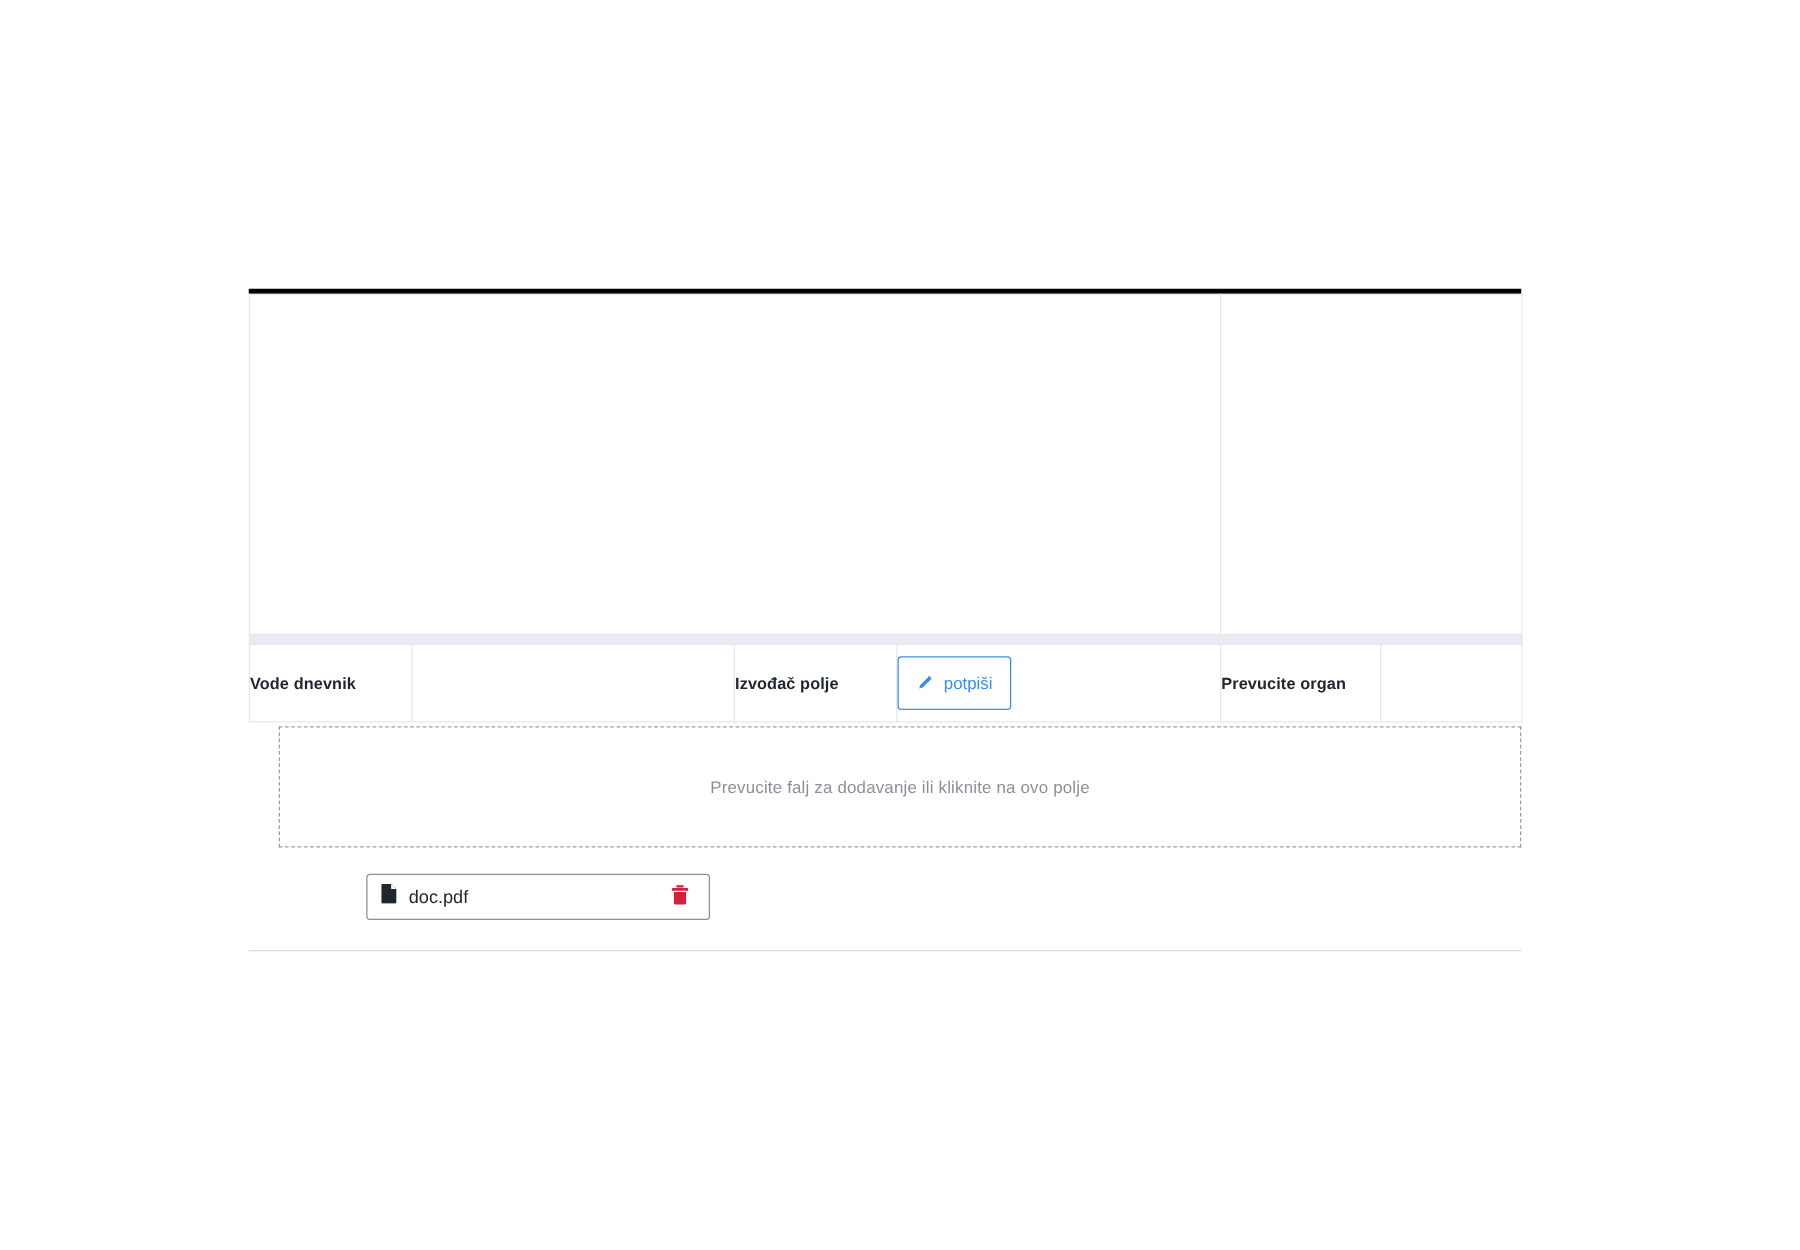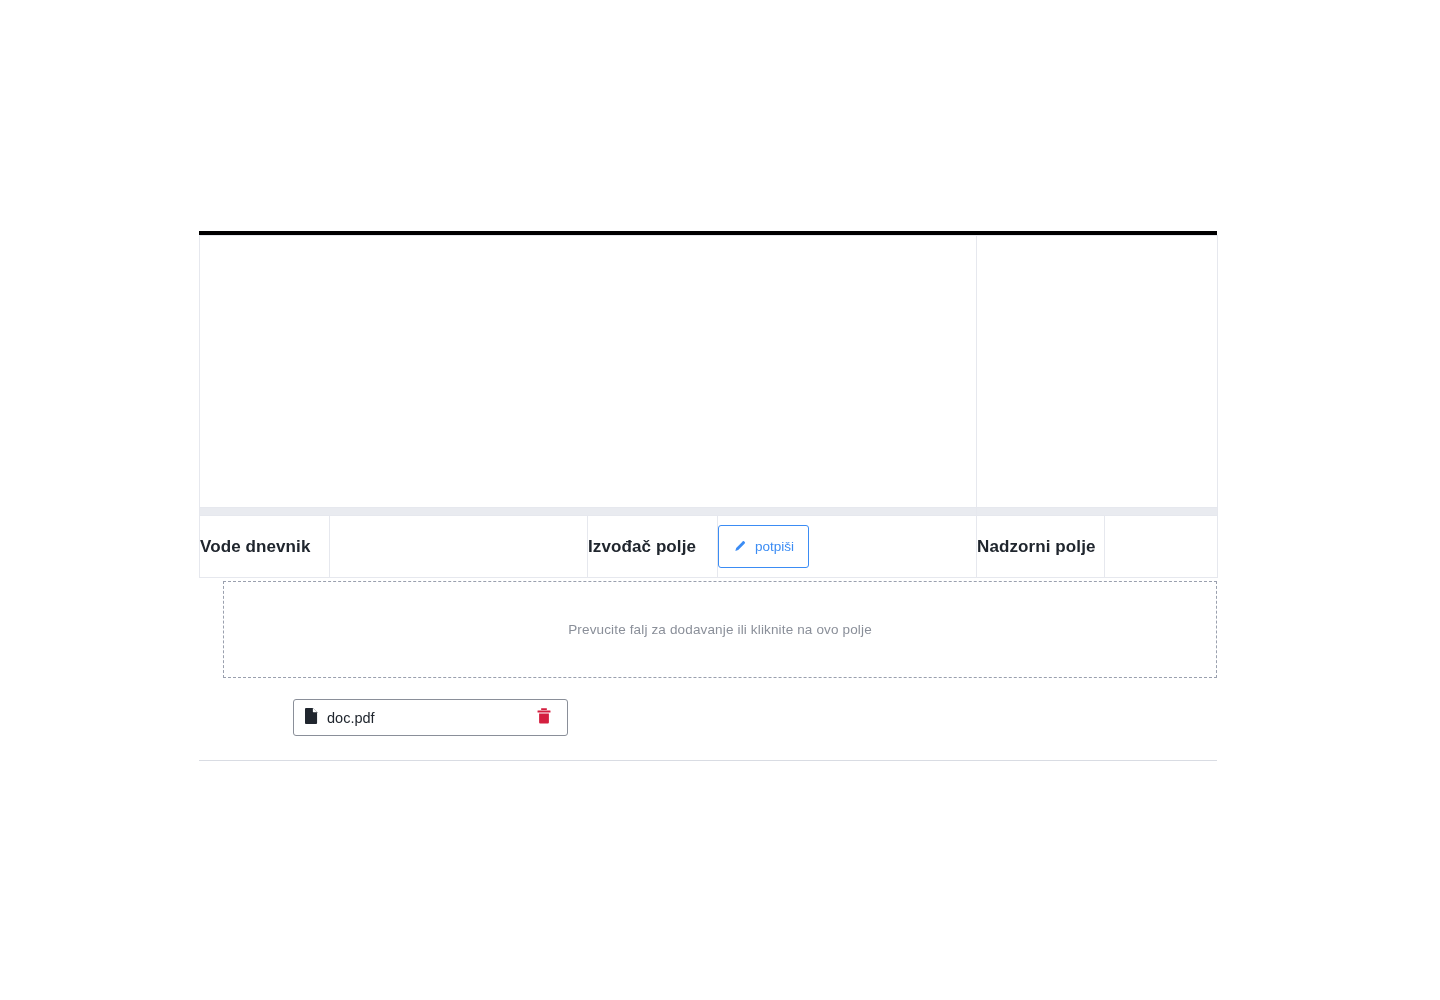--- a/index.html
+++ b/index.html
@@ -66,21 +66,21 @@
     border-left: 1px solid #e6e8ee;
     border-right: 1px solid #e6e8ee;
     border-top: 1px solid #e6e8ee;
     border-bottom: 1px solid #e6e8ee;
   }
 
   
   tr.label-row td { height: 62px; }
 
   .cell-label {
-    font-size: 17px;
+    font-size: 13px;
     font-weight: bold;
     color: #20262e;
     padding-left: 13px;
     letter-spacing: .1px;
     white-space: nowrap;
   }
 
   .cell-action { padding-left: 13px; }
 
   
@@ -220,21 +220,21 @@
             <button class="btn-sign">
               <span class="pencil">
                 <svg width="13" height="13" viewBox="0 0 16 16" aria-hidden="true">
                   <path d="M11.6 1.6a1.4 1.4 0 0 1 2 0l.8.8a1.4 1.4 0 0 1 0 2l-8 8-3.5 1 1-3.5 8-8z" fill="#3b8cf4"></path>
                 </svg>
               </span>
               <span>potpiši</span>
             </button>
           </td>
 
-          <td class="cell-label">Nadzorni polje</td>
+          <td class="cell-label">Prevucite organ</td>
 
           <td class="cell-action"></td>
         </tr>
       </tbody>
     </table>
 
     <div class="dropzone">
       <span class="dropzone-text">Prevucite falj za dodavanje ili kliknite na ovo polje</span>
     </div>
 

